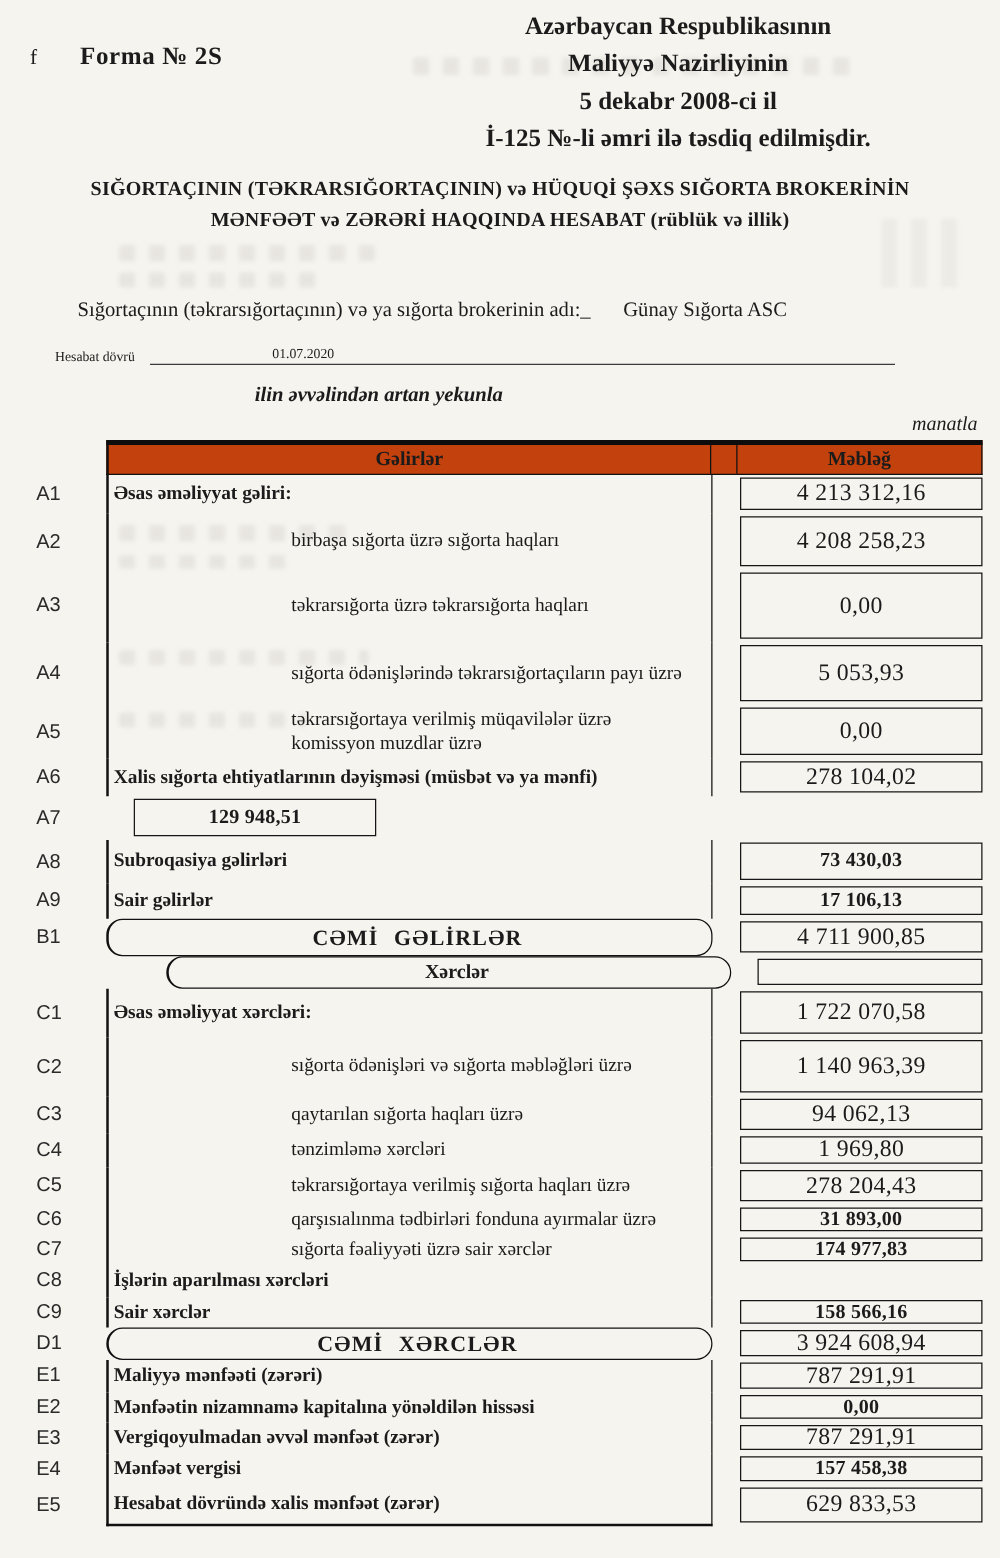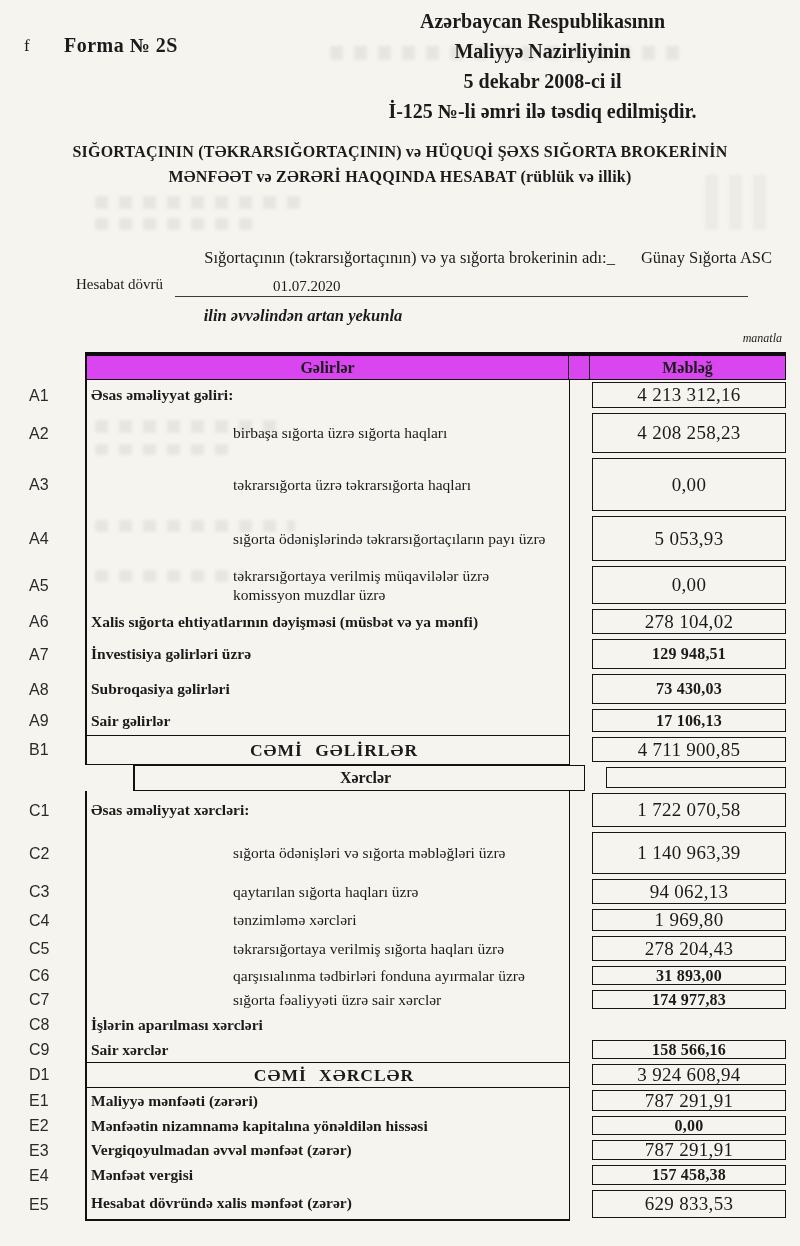--- a/index.html
+++ b/index.html
@@ -19,33 +19,33 @@
   .approval{
     left:290px;top:6px;width:505px;
     text-align:center;font-size:20px;font-weight:700;line-height:1.5;
     white-space:pre-line;
   }
   .doc-title{
     left:40px;top:140px;width:720px;
     text-align:center;font-size:16px;font-weight:700;line-height:1.55;
     white-space:pre-line;letter-spacing:.2px;
   }
-  .insurer-line{left:62px;top:248px;width:710px;font-size:16.5px;text-align:right;}
+  .insurer-line{left:62px;top:238px;width:710px;font-size:16.5px;}
   .insurer-line .val{margin-left:26px;}
-  .period-line{left:76px;top:276px;width:672px;display:flex;font-size:15px;align-items:flex-start;}
+  .period-line{left:44px;top:276px;width:672px;display:flex;font-size:11px;align-items:flex-end;}
   .period-line .lbl{white-space:nowrap;padding-right:12px;}
   .period-line .fill{flex:1;border-bottom:1.5px solid #3a3a3a;padding-left:98px;line-height:1.35;}
   .cumulative{left:138px;top:306px;width:330px;text-align:center;font-style:italic;font-size:16.5px;font-weight:bold;}
-  .manatla{right:18px;top:331px;font-style:italic;font-size:12px;}
+  .manatla{right:18px;top:331px;font-style:italic;font-size:16px;}
 
   
   .tbl{left:85px;top:352px;width:701px;}
   .tbl *{box-sizing:border-box;}
   .thead{
-    display:flex;height:28px;background:#d946ef;
+    display:flex;height:28px;background:#c2410c;
     border:1.8px solid #111;border-top:4px solid #0d0d0d;border-left:2px solid #111;
   }
   .thead .hleft{width:481px;display:flex;align-items:center;justify-content:center;
     font-weight:700;font-size:16px;}
   .thead .hgap{width:22px;border-left:1.6px solid #111;border-right:1.6px solid #111;}
   .thead .hright{flex:1;display:flex;align-items:center;justify-content:center;
     font-weight:700;font-size:16px;}
 
   .trow{display:flex;position:relative;}
   .rowcode{
@@ -62,21 +62,21 @@
   .vcell{width:194px;padding:2px 0 3px 0;display:flex;}
   .vbox{
     border:1.6px solid #161616;width:100%;
     display:flex;align-items:center;justify-content:center;
     font-size:19px;letter-spacing:.3px;
   }
   .kind-main .lcell{font-weight:700;}
   .kind-sub .lcell{font-weight:400;padding-left:146px;padding-right:14px;}
   .kind-total .lcell,.kind-section .lcell{
     justify-content:center;padding-left:12px;font-weight:700;
-    border-top:1.8px solid #111;border-bottom:1.8px solid #111;
+    border-top:1.8px solid #111;border-bottom:1.8px solid #111;border-radius:13px;
   }
   .kind-total .lcell{font-size:17.5px;word-spacing:7px;letter-spacing:1px;}
   .kind-section .lcell{font-size:16px;margin-left:48px;}
   .vbold .vbox{font-size:16px;font-weight:700;letter-spacing:.2px;}
   .trow:last-child .lcell{border-bottom:2px solid #111;}
 
   
   [data-code="A1"]{height:31px}[data-code="A2"]{height:45px}[data-code="A3"]{height:58px}
   [data-code="A4"]{height:50px}[data-code="A5"]{height:43px}[data-code="A6"]{height:30px}
   [data-code="A7"]{height:35px}[data-code="A8"]{height:35px}[data-code="A9"]{height:28px}
@@ -176,21 +176,20 @@
       <div class="trow kind-main" data-code="A6">
     <div class="rowcode">A6</div>
     <div class="lcell">Xalis sığorta ehtiyatlarının dəyişməsi (müsbət və ya mənfi)</div>
     <div class="gapcol"></div>
     <div class="vcell">
       <div class="vbox">278 104,02</div>
     </div>
   </div>
       <div class="trow kind-main vbold" data-code="A7">
     <div class="rowcode">A7</div>
-    <div class="lcell">İnvestisiya gəlirləri üzrə</div>
     <div class="gapcol"></div>
     <div class="vcell">
       <div class="vbox">129 948,51</div>
     </div>
   </div>
       <div class="trow kind-main vbold" data-code="A8">
     <div class="rowcode">A8</div>
     <div class="lcell">Subroqasiya gəlirləri</div>
     <div class="gapcol"></div>
     <div class="vcell">

